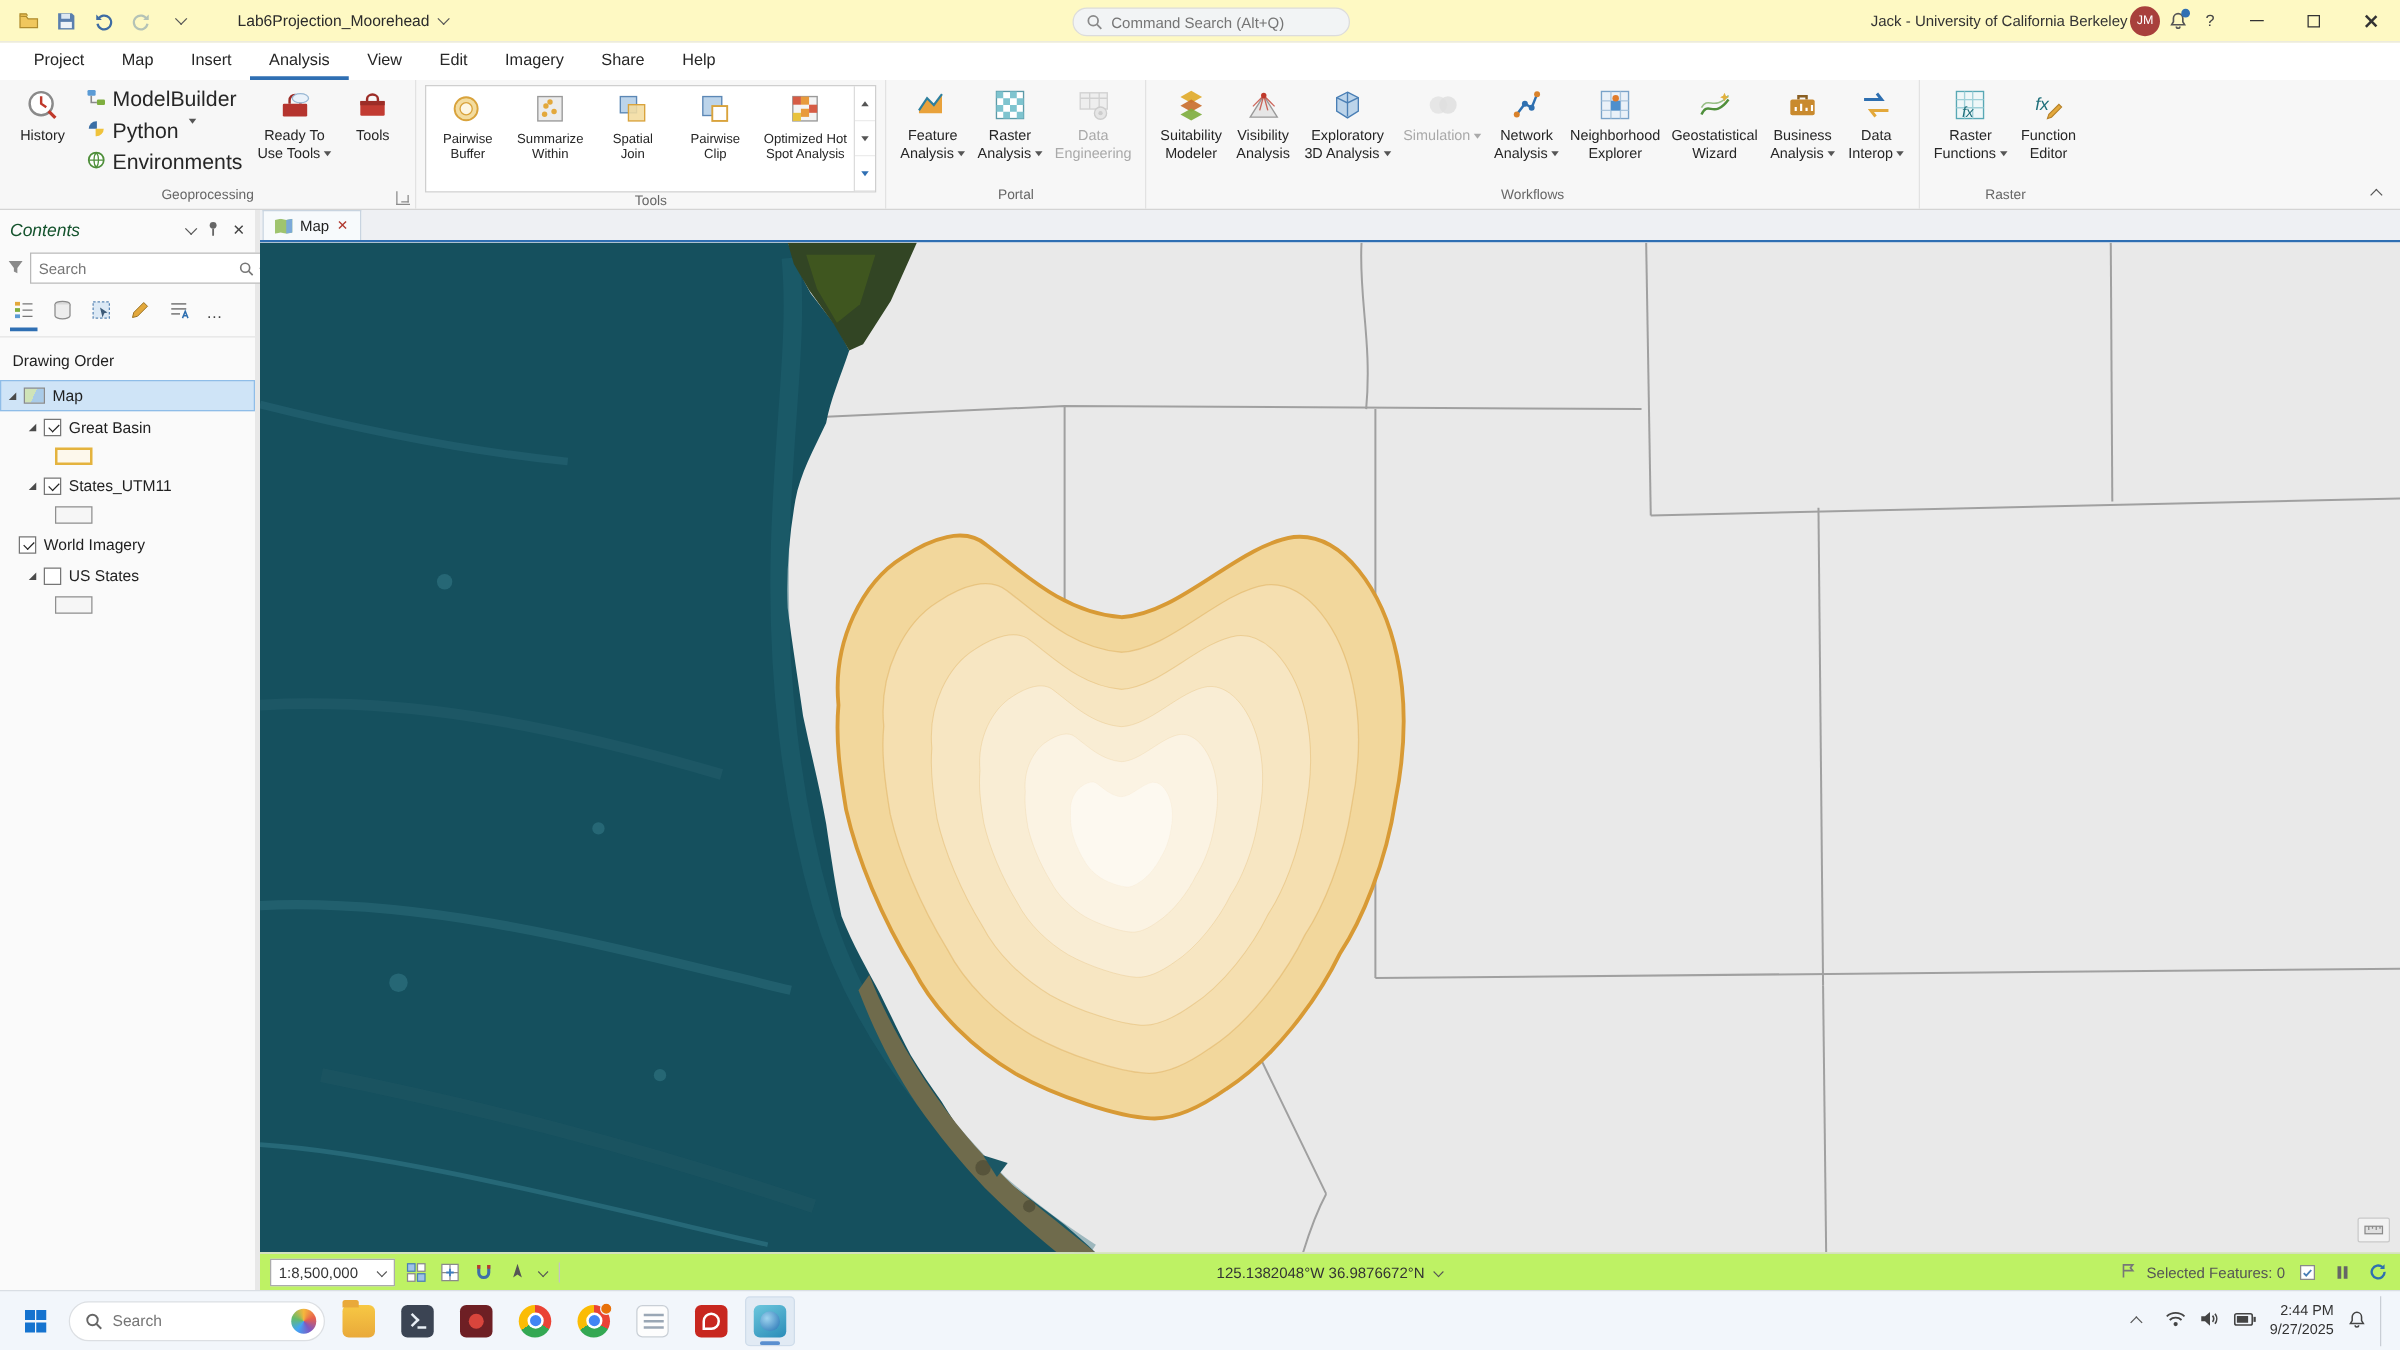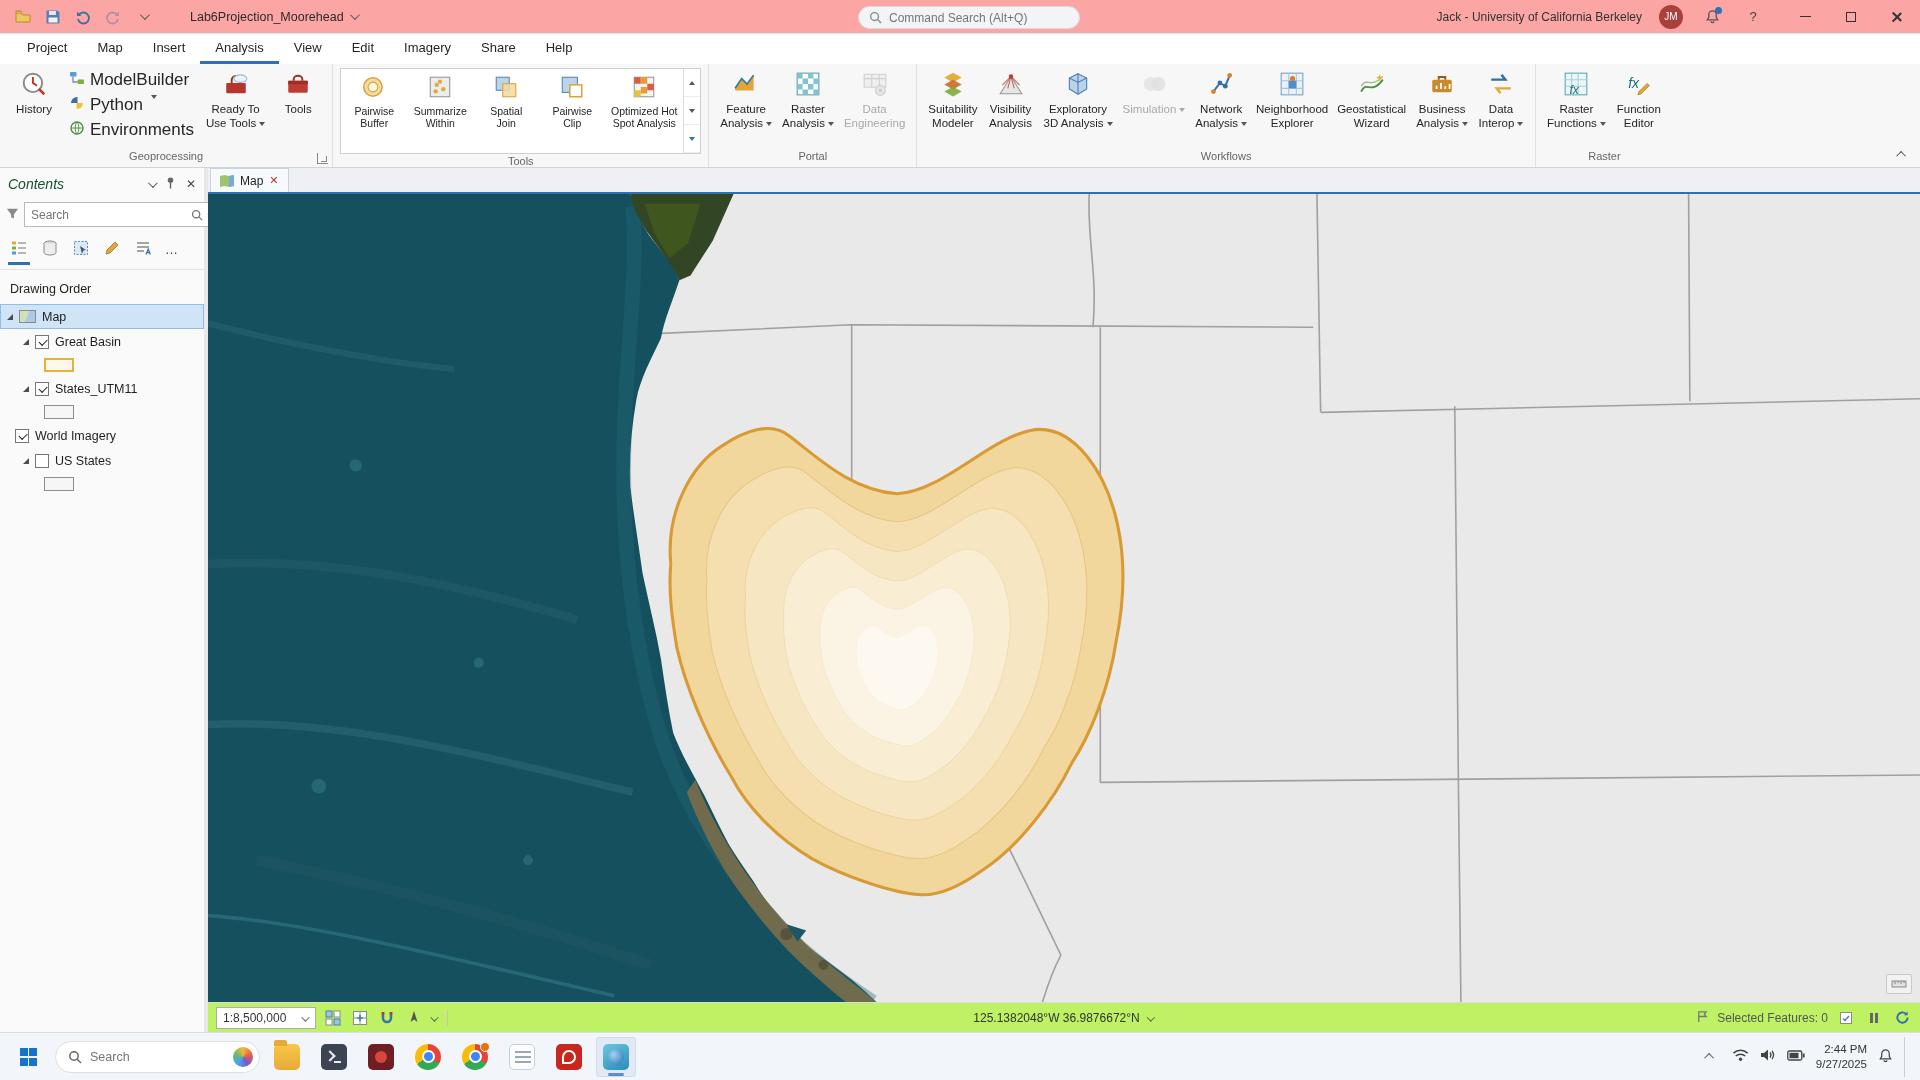--- a/index.html
+++ b/index.html
@@ -1,28 +1,28 @@
 <!DOCTYPE html>
 <html><head>
 <meta charset="utf-8">
 <style>
   * { margin:0; padding:0; box-sizing:border-box; }
   html,body { width:1920px; height:1080px; overflow:hidden; }
   body { font-family:"Liberation Sans", sans-serif; font-size:13px; color:#333; background:#fff; }
 
   
-  .titlebar { height:34px; background:#fca5a5; border-bottom:1px solid #e6e6e6; display:flex; align-items:center; position:relative; }
+  .titlebar { height:34px; background:#fef9c3; border-bottom:1px solid #e6e6e6; display:flex; align-items:center; position:relative; }
   .qat { display:flex; align-items:center; gap:4px; padding-left:10px; }
   .qat-btn { width:26px; height:26px; display:flex; align-items:center; justify-content:center; border-radius:2px; }
   .qat-btn.dis { opacity:.38; }
   .proj-name { margin-left:34px; display:flex; align-items:center; gap:6px; font-size:12.5px; color:#2b2b2b; }
   .chev { width:7px; height:7px; border-right:1.5px solid #555; border-bottom:1.5px solid #555; transform:rotate(45deg) translateY(-2px); display:inline-block; }
   .cmd-pill { position:absolute; left:858px; top:6px; width:222px; height:23px; border-radius:12px; background:#f2f4f5; border:1px solid #dcdcdc; display:flex; align-items:center; padding:0 10px; gap:7px; }
   .cmd-pill input { border:none; outline:none; background:transparent; font-size:12px; color:#666; width:170px; font-family:inherit; }
-  .tb-right { margin-left:auto; display:flex; align-items:center; gap:17px; padding-right:0; }
+  .tb-right { margin-left:auto; display:flex; align-items:center; gap:2px; padding-right:0; }
   .user-name { font-size:12px; color:#333; }
   .avatar { width:24px; height:24px; border-radius:50%; background:#a8403c; color:#fff; font-size:10px; display:flex; align-items:center; justify-content:center; }
   .bell-wrap { position:relative; width:24px; height:24px; display:flex; align-items:center; justify-content:center; }
   .bell-dot { position:absolute; top:2px; right:2px; width:7px; height:7px; border-radius:50%; background:#2f6fb3; }
   .help-q { width:24px; text-align:center; font-size:13px; color:#444; }
   .win-controls { display:flex; height:34px; }
   .win-btn { width:46px; height:34px; display:flex; align-items:center; justify-content:center; }
   .glyph-min { width:11px; height:1.5px; background:#333; }
   .glyph-max { width:10px; height:10px; border:1.2px solid #333; }
   .glyph-close { position:relative; width:12px; height:12px; }

